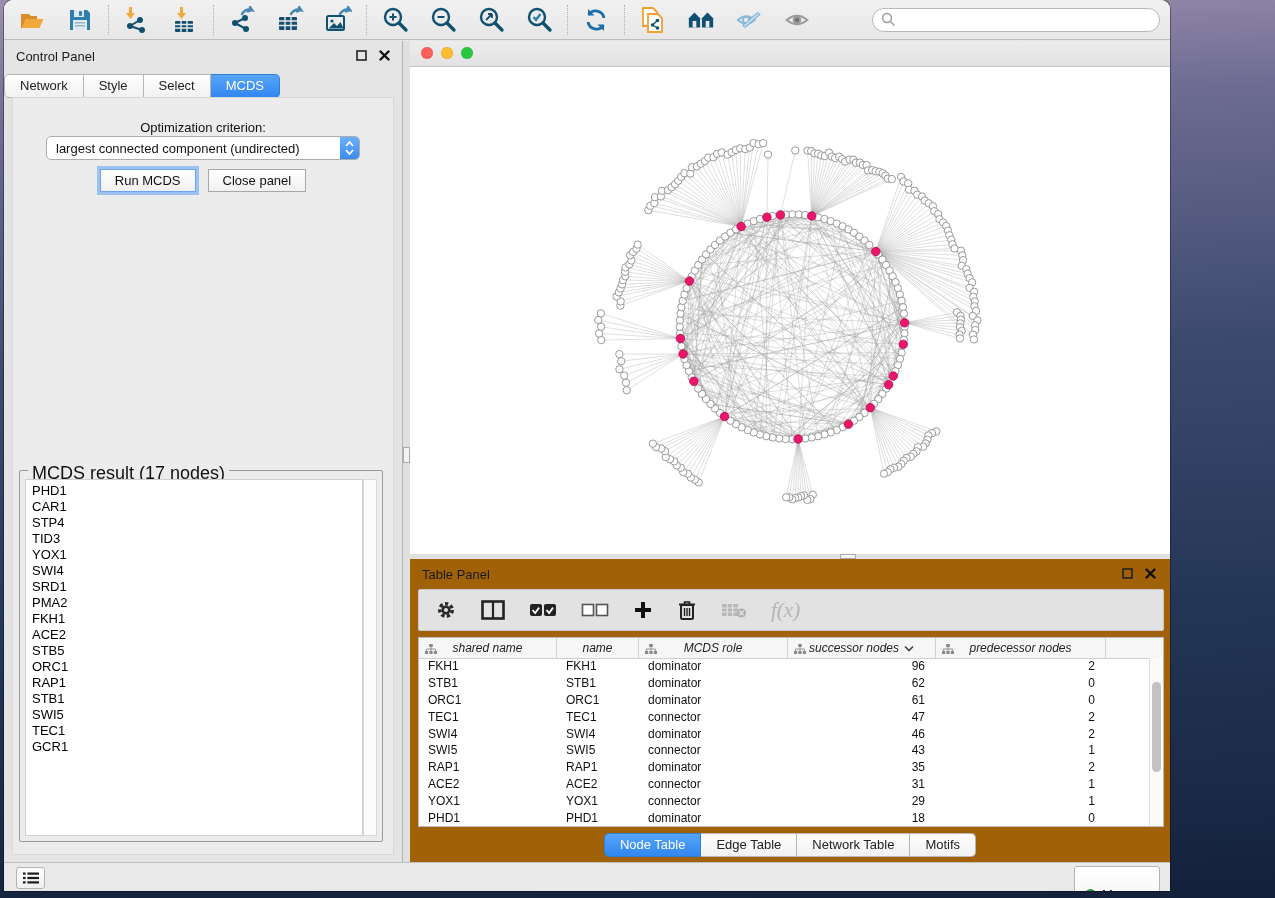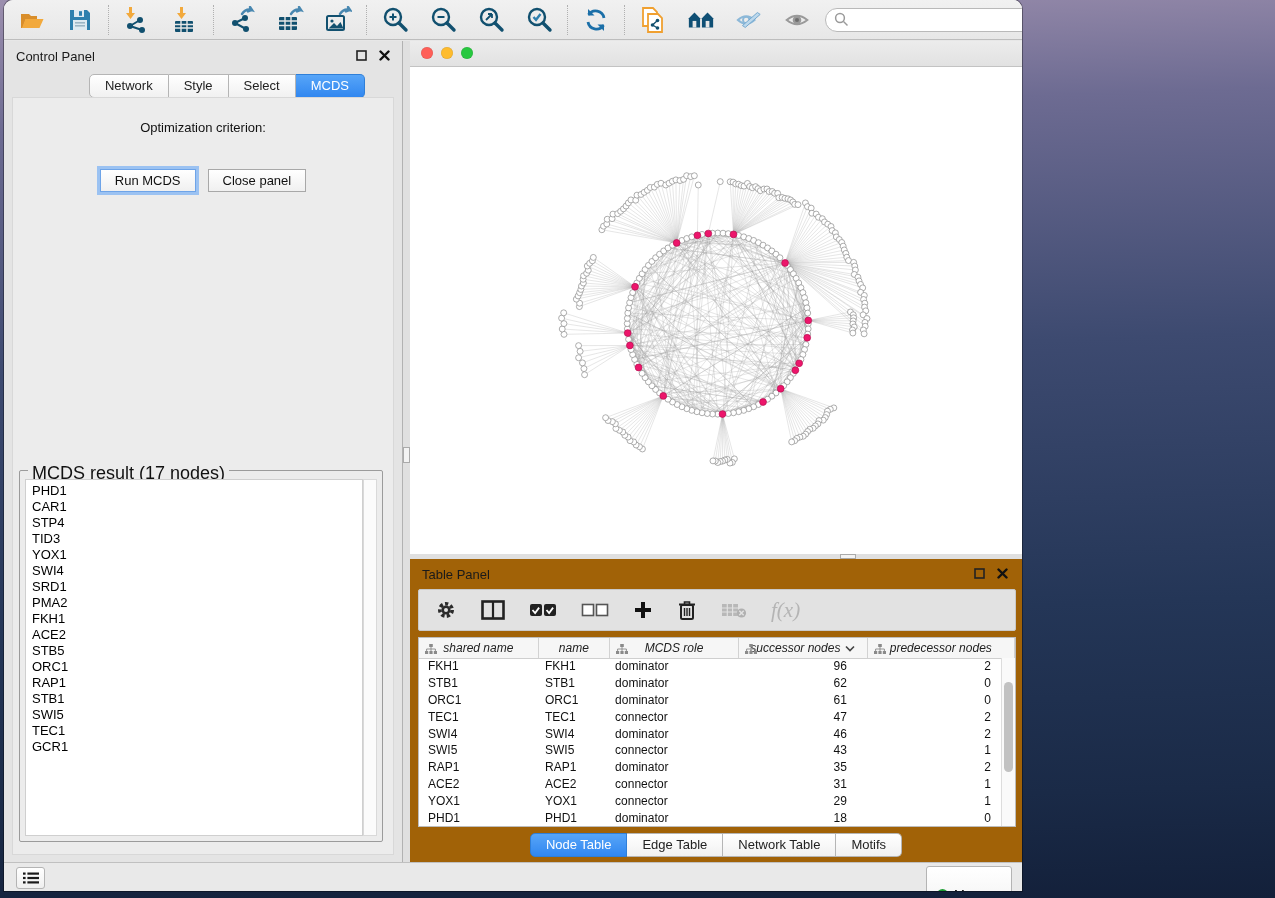--- a/index.html
+++ b/index.html
@@ -2,21 +2,21 @@
 <html><head>
 <meta charset="utf-8">
 <style>
   html,body{margin:0;padding:0;}
   body{
     width:1275px;height:898px;overflow:hidden;position:relative;
     font-family:"Liberation Sans",sans-serif;
     background:linear-gradient(178deg,#9c8fae 0%,#6d6b92 14%,#3d4a70 40%,#243657 68%,#1a2a47 88%,#13203a 100%);
   }
   .window{
-    position:absolute;left:4px;top:0;width:1018px;height:891px;
+    position:absolute;left:4px;top:0;width:1166px;height:891px;
     background:#e7e7e7;border-radius:9px 9px 0 0;
     box-shadow:0 0 0 1px rgba(0,0,0,.35);
     overflow:hidden;
   }
   
   .toolbar{
     position:absolute;left:0;top:0;right:0;height:40px;
     background:linear-gradient(#f1f1f1,#e7e7e7);
     border-bottom:1px solid #bdbdbd;
     display:flex;align-items:center;padding:0 10px;box-sizing:border-box;
@@ -31,21 +31,21 @@
   }
   .search-box input{border:none;outline:none;flex:1;font-size:13px;background:transparent;font-family:"Liberation Sans",sans-serif;}
   
   .control-panel{
     position:absolute;left:0;top:41px;width:399px;bottom:28px;
     background:#e4e4e4;border-right:1px solid #b2b2b2;box-sizing:border-box;
   }
   .panel-header{position:absolute;left:12px;top:8px;font-size:13px;color:#1a1a1a;}
   .panel-wctl{position:absolute;top:9px;display:flex;gap:12px;align-items:center;}
   .control-panel .panel-wctl{right:12px;}
-  .tabs-row{position:absolute;left:0;right:0;top:33px;display:flex;justify-content:center;padding-left:48px;}
+  .tabs-row{position:absolute;left:0;right:0;top:33px;display:flex;}
   .seg{
     height:22px;line-height:22px;padding:0 15px;font-size:13px;color:#222;
     background:linear-gradient(#ffffff,#f1f1f1);border:1px solid #b5b5b5;border-left:none;cursor:pointer;
   }
   .seg:first-child{border-left:1px solid #b5b5b5;border-radius:5px 0 0 5px;}
   .seg:last-child{border-radius:0 5px 5px 0;}
   .seg.sel{background:linear-gradient(#57a5f8,#3187f0);color:#fff;border-color:#2f7fd8;}
   .cp-inner{
     position:absolute;left:8px;right:8px;top:56px;bottom:8px;
     background:#ececec;border:1px solid #d8d8d8;box-sizing:border-box;
@@ -321,20 +321,31 @@
       </span>
     </div>
     <div class="tabs-row">
       <span class="seg">Network</span>
       <span class="seg">Style</span>
       <span class="seg">Select</span>
       <span class="seg sel">MCDS</span>
     </div>
     <div class="cp-inner">
       <div class="opt-label">Optimization criterion:</div>
+      <div class="select">
+        <span class="sel-text">largest connected component (undirected)</span>
+        <span class="stepper">
+          <svg width="9" height="6" viewBox="0 0 9 6">
+              <path d="M1 5 L4.5 1 L8 5" stroke="#fff" stroke-width="1.8" fill="none"></path>
+            </svg>
+          <svg width="9" height="6" viewBox="0 0 9 6">
+              <path d="M1 1 L4.5 5 L8 1" stroke="#fff" stroke-width="1.8" fill="none"></path>
+            </svg>
+        </span>
+      </div>
       <div class="btn-row">
         <button class="btn focused">Run MCDS</button>
         <button class="btn">Close panel</button>
       </div>
       <div class="groupbox">
         <span class="legend">MCDS result (17 nodes)</span>
         <div class="mcds-list">
             <div class="mcds-item">PHD1</div>
             <div class="mcds-item">CAR1</div>
             <div class="mcds-item">STP4</div>

